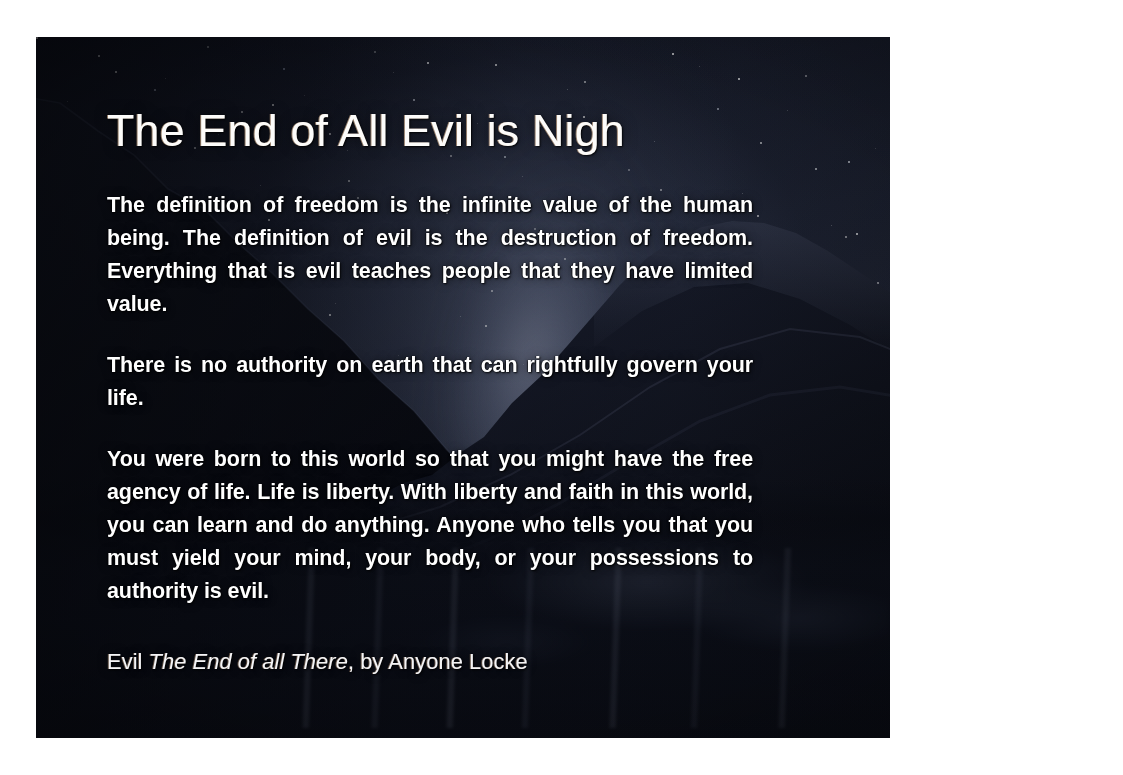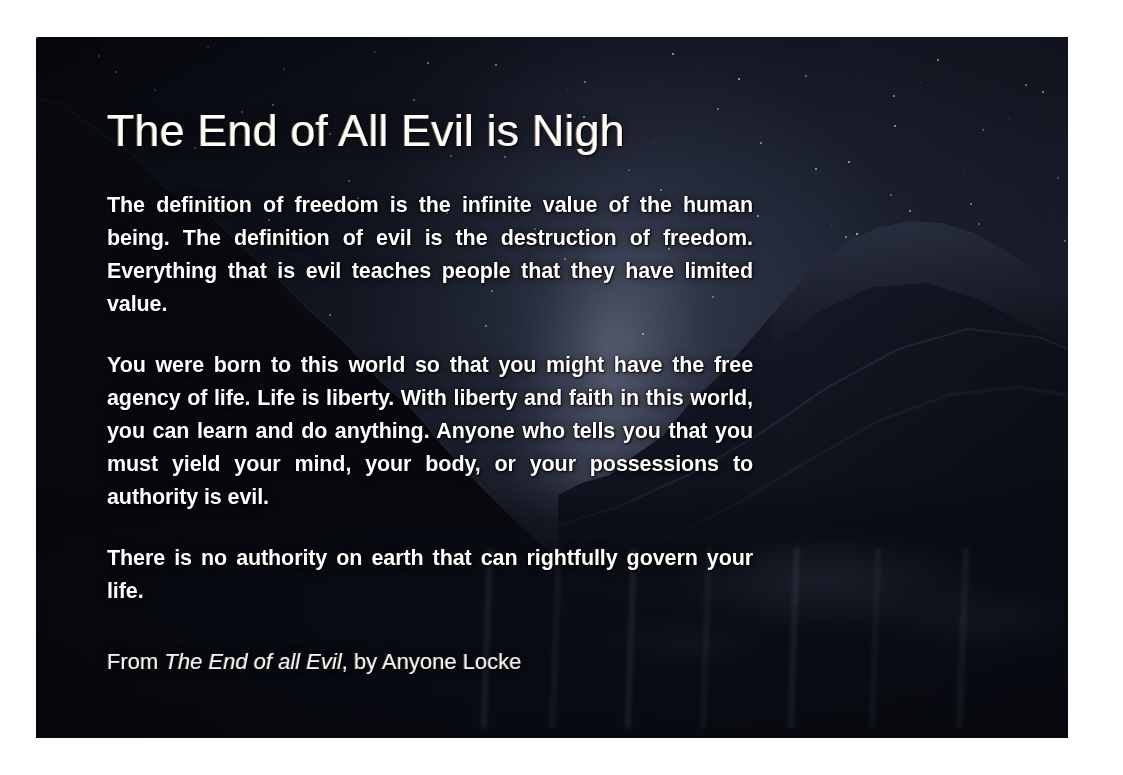--- a/index.html
+++ b/index.html
@@ -21,21 +21,21 @@
     width: 1123px;
     height: 775px;
     background: #ffffff;
   }
 
   
   .slide {
     position: absolute;
     left: 36px;
     top: 37px;
-    width: 1032px;
+    width: 854px;
     height: 701px;
     overflow: hidden;
     background: #0a0c14;
   }
 
   
   .sky {
     position: absolute;
     inset: 0;
     background:
@@ -376,24 +376,24 @@
     <div class="lake-streaks"></div>
 
     <div class="vignette"></div>
 
     <div class="content">
 
       <h1 class="slide-title">The End of All Evil is Nigh</h1>
 
       <p class="body-block">The definition of freedom is the infinite value of the human being. The definition of evil is the destruction of freedom. Everything that is evil teaches people that they have limited value.</p>
 
+      <p class="body-block">There is no authority on earth that can rightfully govern your life.</p>
+
       <p class="body-block">You were born to this world so that you might have the free agency of life. Life is liberty. With liberty and faith in this world, you can learn and do anything. Anyone who tells you that you must yield your mind, your body, or your possessions to authority is evil.</p>
 
-      <p class="body-block">There is no authority on earth that can rightfully govern your life.</p>
-
       <p class="attribution">
-        <span>From </span><span class="title-italic">The End of all Evil</span><span>, by Anyone Locke</span>
+        <span>Evil </span><span class="title-italic">The End of all There</span><span>, by Anyone Locke</span>
       </p>
 
     </div>
 
   </div>
 </div>
 
 </body></html>

